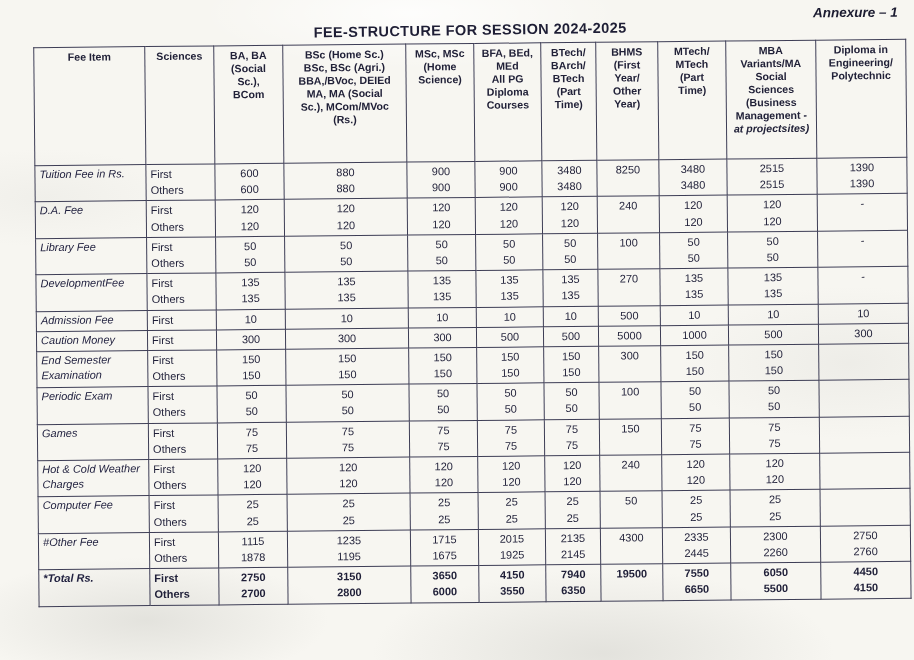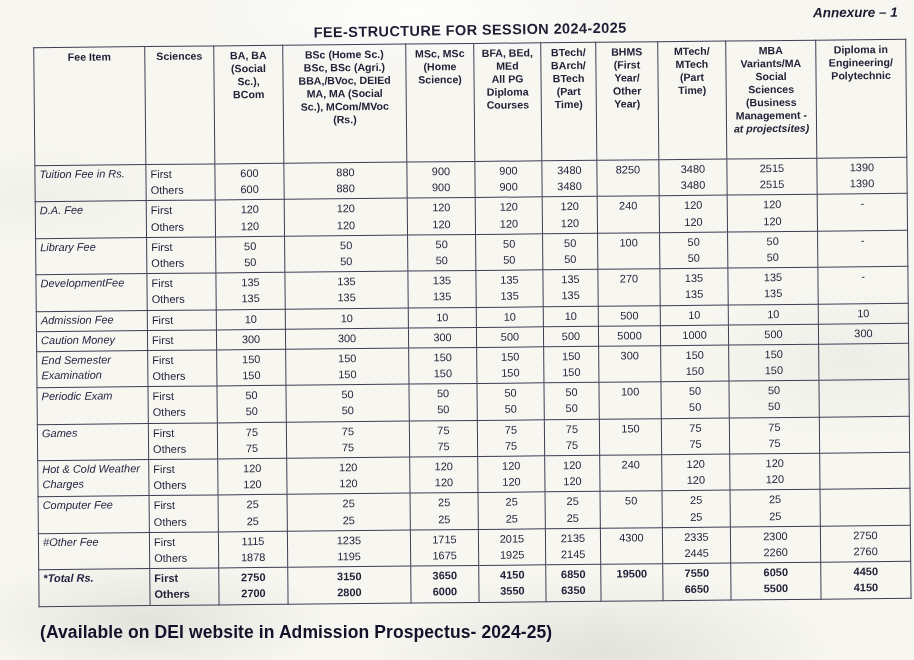--- a/index.html
+++ b/index.html
@@ -625,21 +625,21 @@
             </td>
             <td class="num">
               <div class="v">3650</div>
               <div class="v">6000</div>
             </td>
             <td class="num">
               <div class="v">4150</div>
               <div class="v">3550</div>
             </td>
             <td class="num">
-              <div class="v">6850</div>
+              <div class="v">7940</div>
               <div class="v">6350</div>
             </td>
             <td class="num">
               <div class="v">19500</div>
               <div class="v"></div>
             </td>
             <td class="num">
               <div class="v">7550</div>
               <div class="v">6650</div>
             </td>
@@ -648,14 +648,13 @@
               <div class="v">5500</div>
             </td>
             <td class="num">
               <div class="v">4450</div>
               <div class="v">4150</div>
             </td>
           </tr>
         </tbody>
     </table>
   </div>
-  <div class="footer">(Available on DEI website in Admission Prospectus- 2024-25)</div>
 </div>
 
 </body></html>

